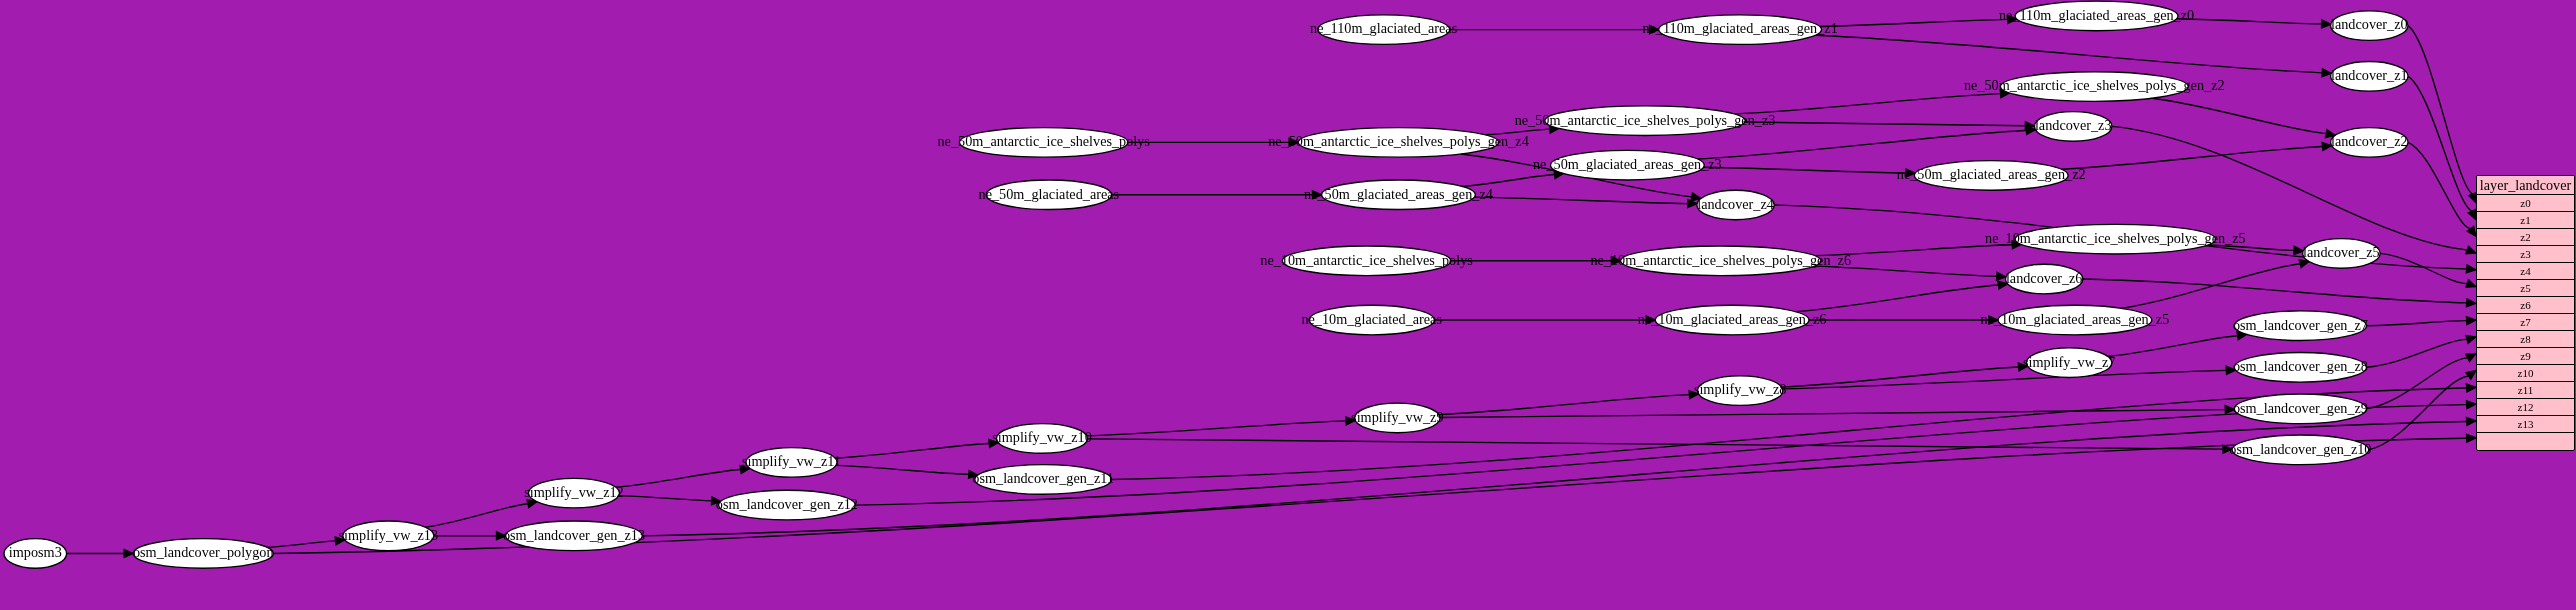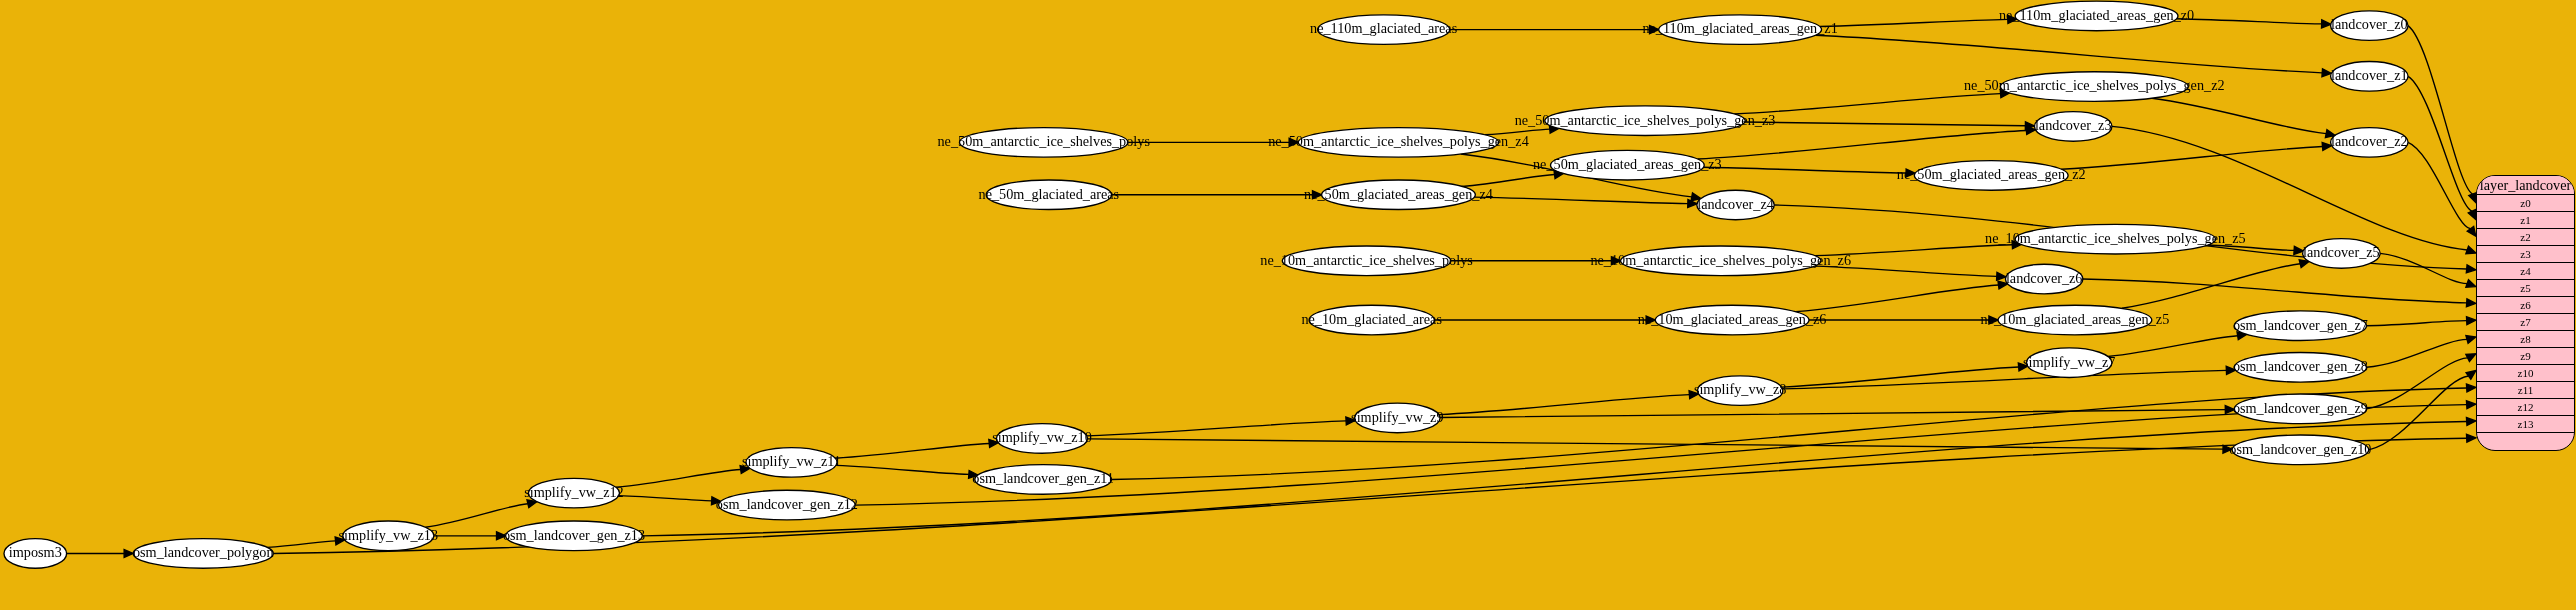--- a/index.html
+++ b/index.html
@@ -4,21 +4,21 @@
 <style>
   html, body {
     margin: 0;
     padding: 0;
     background: #ffffff;
   }
   #canvas {
     position: relative;
     width: 2576px;
     height: 611px;
-    background: #eab308;
+    background: #a21caf;
     overflow: hidden;
     font-family: "Liberation Serif", serif;
   }
   svg#graph {
     position: absolute;
     left: 0;
     top: 0;
     width: 2576px;
     height: 611px;
   }
@@ -45,21 +45,21 @@
     dominant-baseline: middle;
     paint-order: stroke;
   }
   .record-outer {
     position: absolute;
     left: 2476px;
     top: 175px;
     width: 99px;
     height: 276px;
     border: 1.4px solid #000000;
-    border-radius: 19px;
+    border-radius: 2px;
     background: #ffc0cb;
     overflow: hidden;
     box-sizing: border-box;
   }
   .record-cell {
     box-sizing: border-box;
     width: 100%;
     text-align: center;
     font-family: "Liberation Serif", serif;
     font-size: 11px;

